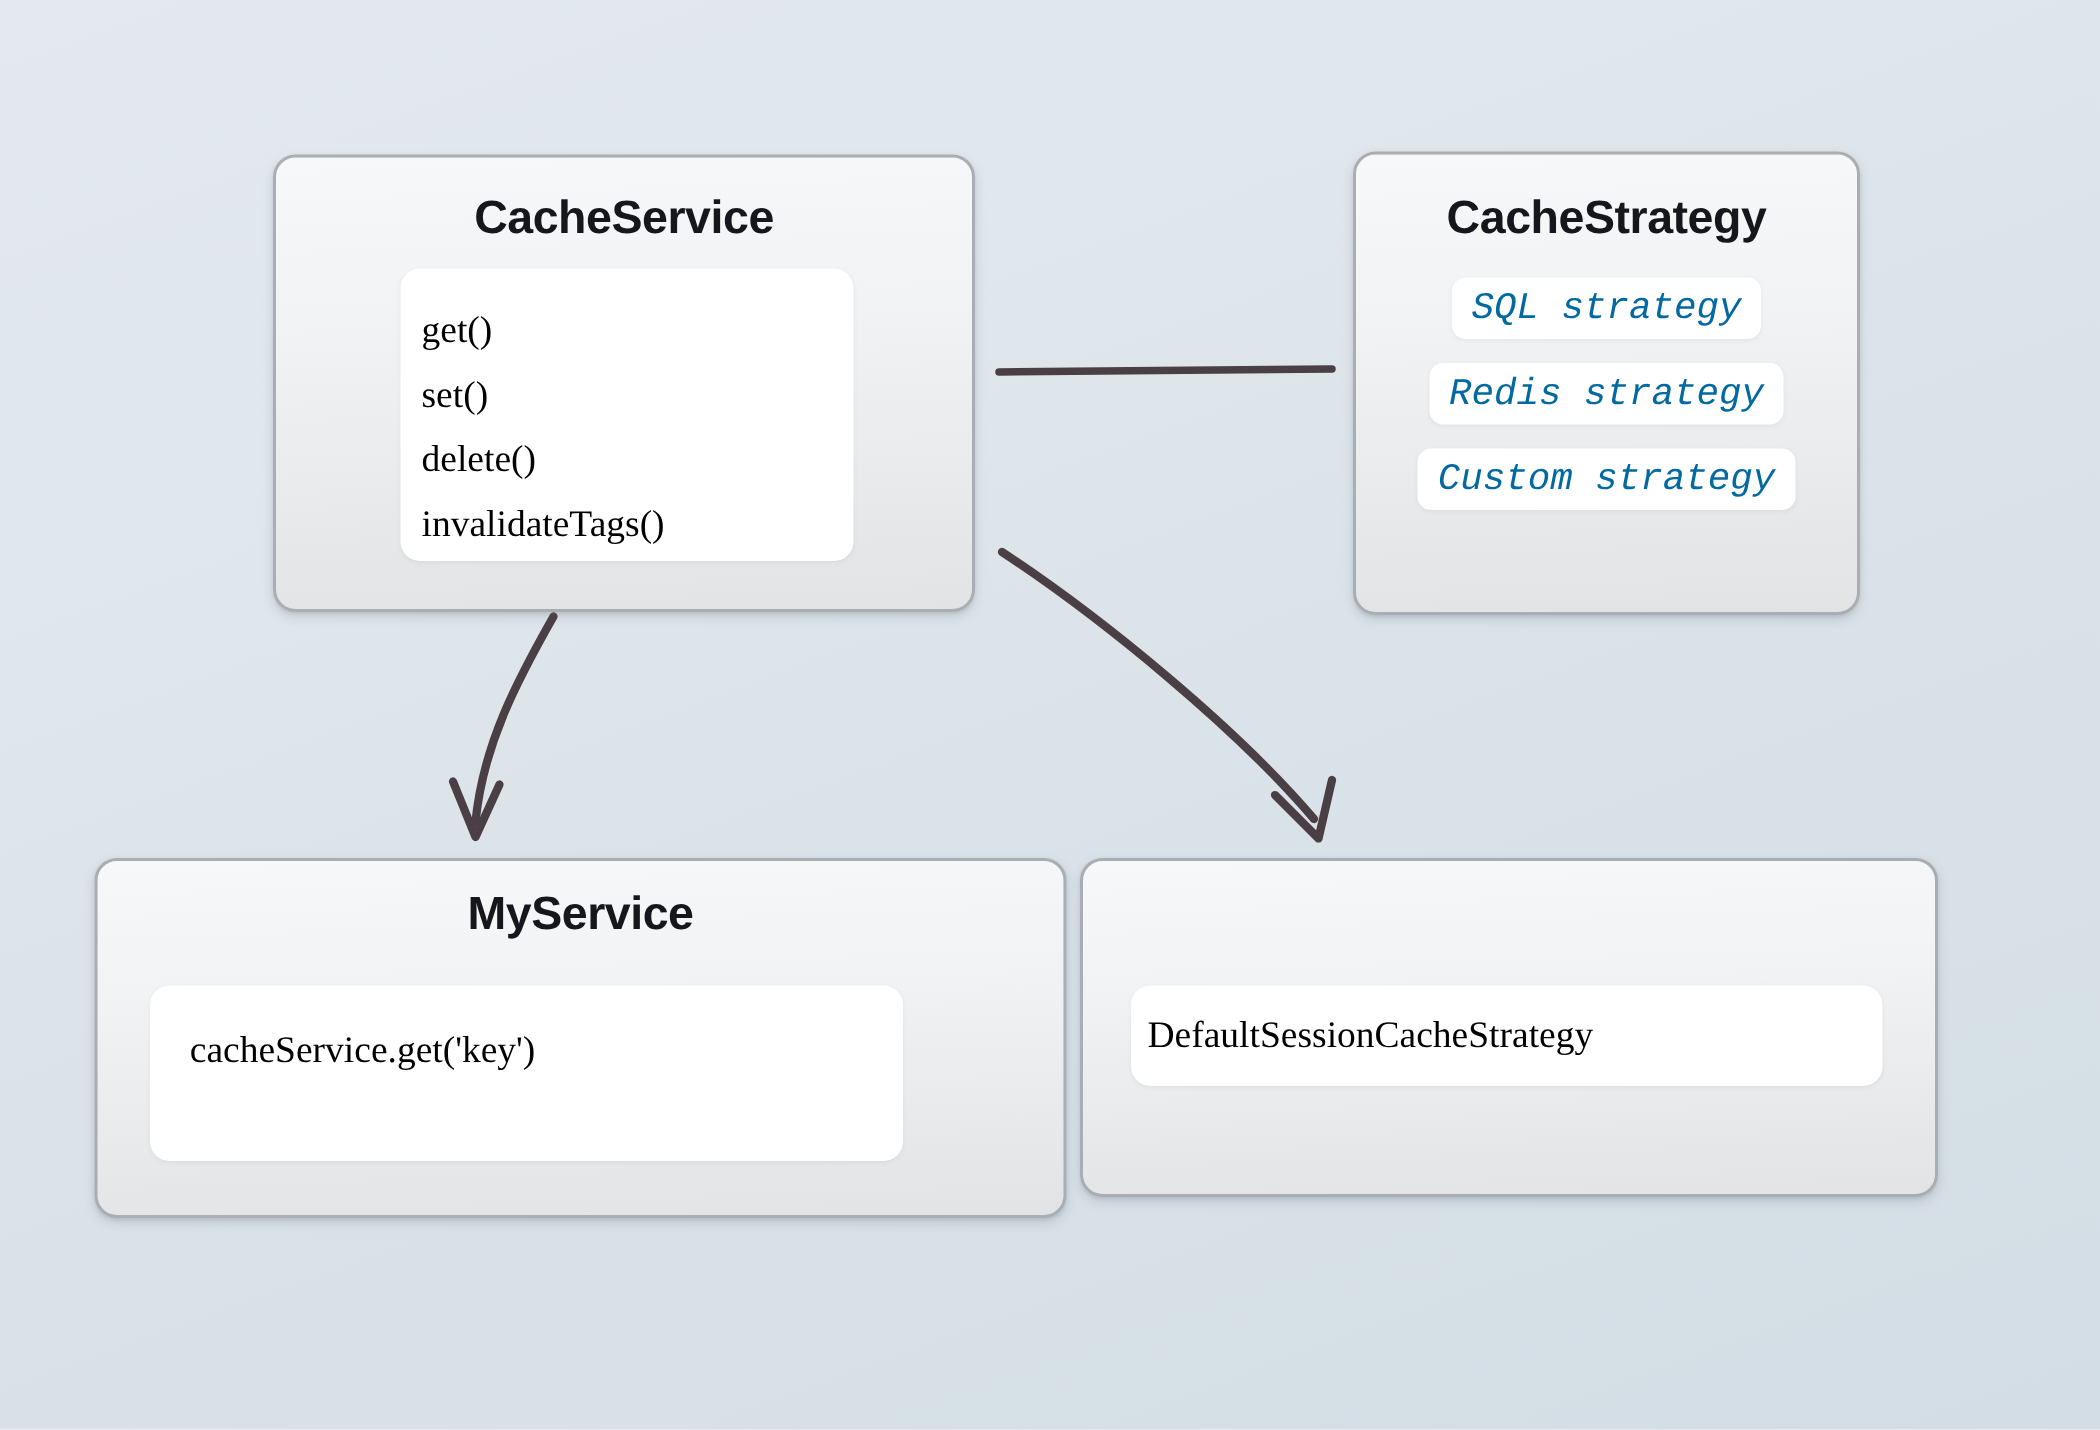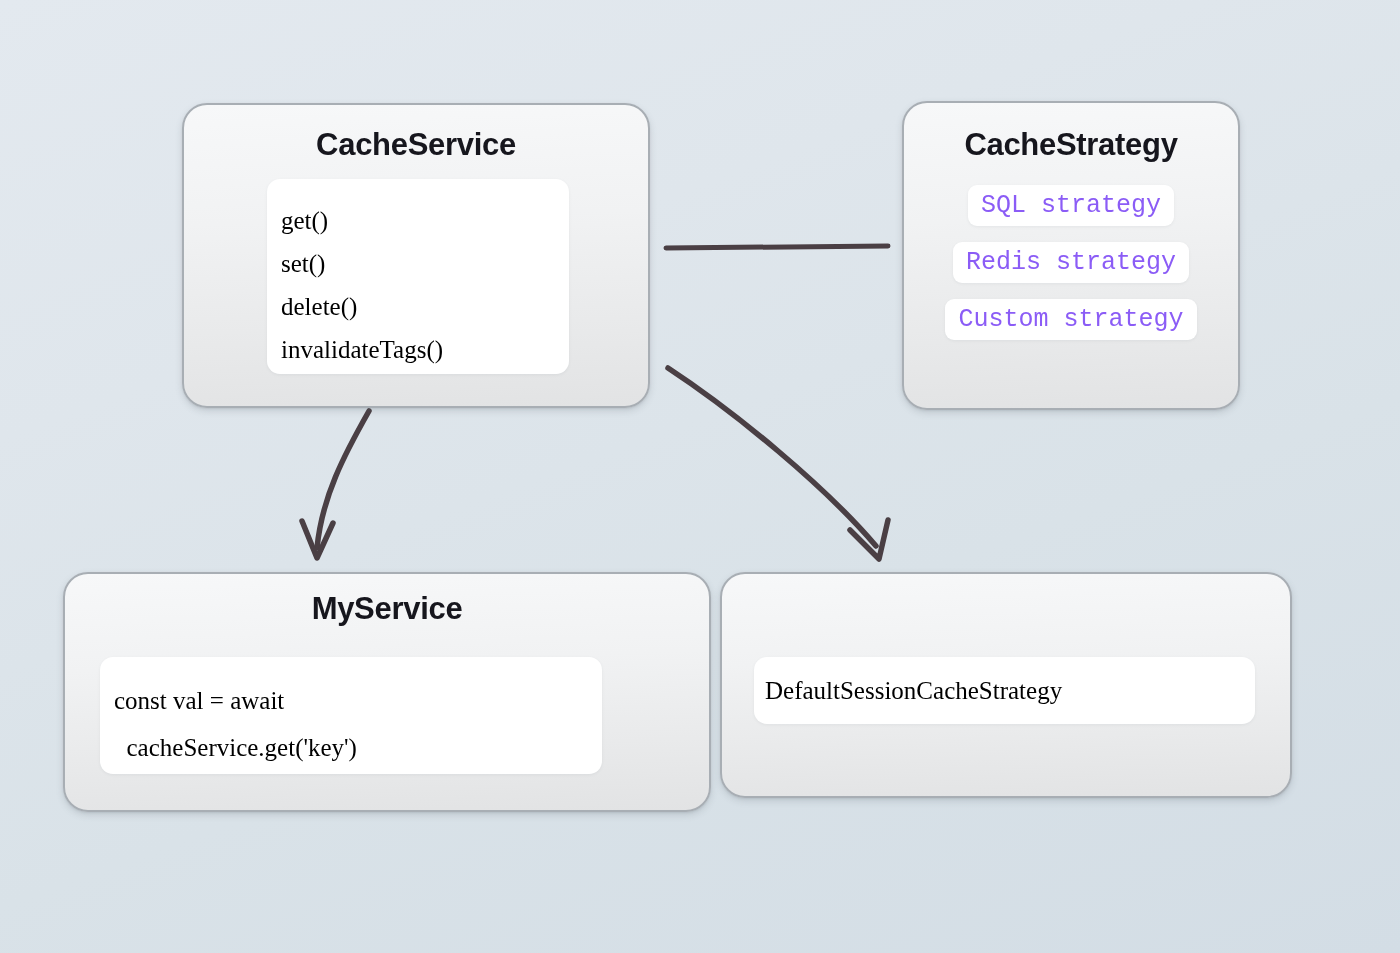--- a/index.html
+++ b/index.html
@@ -30,21 +30,21 @@
     height: 953px;
     pointer-events: none;
     z-index: 1;
   }
 
   
   .node {
     position: absolute;
     box-sizing: border-box;
     border: 2px solid #a8aeb4;
-    border-radius: 25px;
+    border-radius: 15px;
     background: linear-gradient(178deg, #f7f8f9 0%, #f1f2f3 38%, #e9eaeb 72%, #e2e3e4 100%);
     box-shadow: 0 3px 7px rgba(90,100,112,0.20), 0 1px 2px rgba(90,100,112,0.13);
     z-index: 2;
     display: flex;
     flex-direction: column;
     align-items: center;
   }
 
   .node-title {
     color: #16161d;
@@ -111,23 +111,24 @@
     width: 100%;
   }
   .strategy-pill {
     display: inline-block;
     background: #ffffff;
     border-radius: 9px;
     padding: 5px 13px;
     font-family: "Liberation Mono", monospace;
     font-size: 25px;
     line-height: 31px;
-    color: #8b5cf6;
+    color: #0369a1;
     white-space: pre;
     box-shadow: 0 1px 3px rgba(120,130,140,0.10);
+    font-style: italic;
   }
 
   
   #node-myservice {
     left: 63px;
     top: 572px;
     width: 648px;
     height: 240px;
   }
   #node-myservice .node-title {
@@ -198,21 +199,20 @@
     <div id="cachestrategy-list">
       <span class="strategy-pill">SQL strategy</span>
       <span class="strategy-pill">Redis strategy</span>
       <span class="strategy-pill">Custom strategy</span>
     </div>
   </div>
 
   <div class="node" id="node-myservice">
     <div class="node-title">MyService</div>
     <div class="code-panel" id="myservice-code">
-      <div class="code-line">const val = await</div>
       <div class="code-line">  cacheService.get('key')</div>
     </div>
   </div>
 
   <div class="node" id="node-sessioncache">
     <div class="code-panel" id="sessioncache-code">
       <div class="code-line">DefaultSessionCacheStrategy</div>
     </div>
   </div>
 

